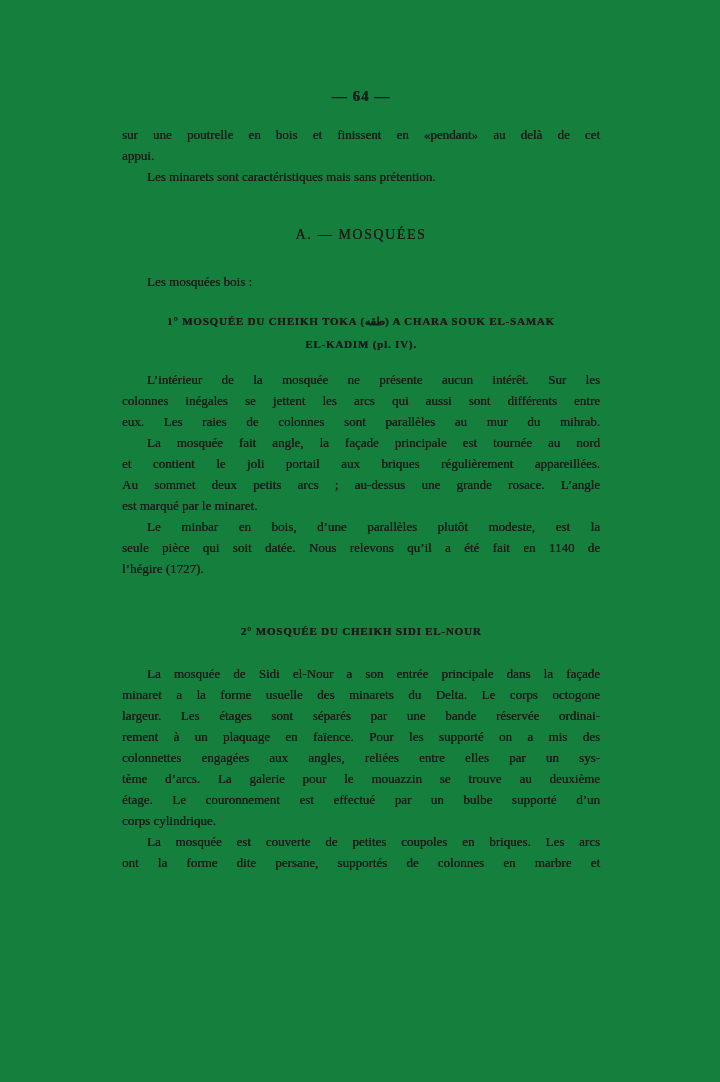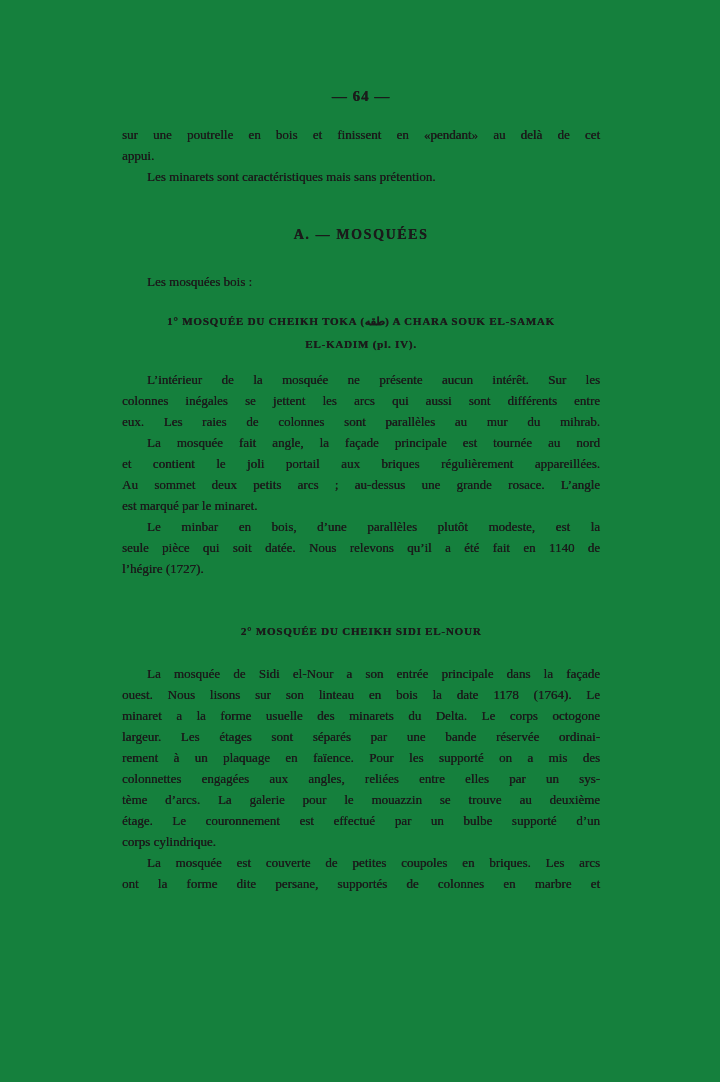--- a/index.html
+++ b/index.html
@@ -41,21 +41,21 @@
     text-align: justify;
     text-align-last: justify;
   }
   .line.ind {
     text-indent: 25px;
   }
   .block-heading {
     margin: 38px 0 26px 0;
     text-align: center;
     font-size: 14px;
-    font-weight: bold;
+    font-weight: normal;
     letter-spacing: 1.6px;
     line-height: 20px;
     text-shadow: 0.3px 0 0 currentColor;
   }
   .block-subheading {
     margin: 18px 0 13px 0;
   }
   .block-subheading .line {
     font-size: 11px;
     font-weight: bold;
@@ -106,21 +106,20 @@
         <div class="block-para b7">
           <div class="line j ind">Le minbar en bois, d’une parallèles plutôt modeste, est la</div>
           <div class="line j">seule pièce qui soit datée. Nous relevons qu’il a été fait en 1140 de</div>
           <div class="line">l’hégire (1727).</div>
         </div>
         <div class="block-subheading b8">
           <div class="line">2° MOSQUÉE DU CHEIKH SIDI EL-NOUR</div>
         </div>
         <div class="block-para b9">
           <div class="line j ind">La mosquée de Sidi el-Nour a son entrée principale dans la façade</div>
-          <div class="line j">ouest. Nous lisons sur son linteau en bois la date 1178 (1764). Le</div>
           <div class="line j">minaret a la forme usuelle des minarets du Delta. Le corps octogone</div>
           <div class="line j">largeur. Les étages sont séparés par une bande réservée ordinai-</div>
           <div class="line j">rement à un plaquage en faïence. Pour les supporté on a mis des</div>
           <div class="line j">colonnettes engagées aux angles, reliées entre elles par un sys-</div>
           <div class="line j">tème d’arcs. La galerie pour le mouazzin se trouve au deuxième</div>
           <div class="line j">étage. Le couronnement est effectué par un bulbe supporté d’un</div>
           <div class="line">corps cylindrique.</div>
         </div>
         <div class="block-para b10">
           <div class="line j ind">La mosquée est couverte de petites coupoles en briques. Les arcs</div>

